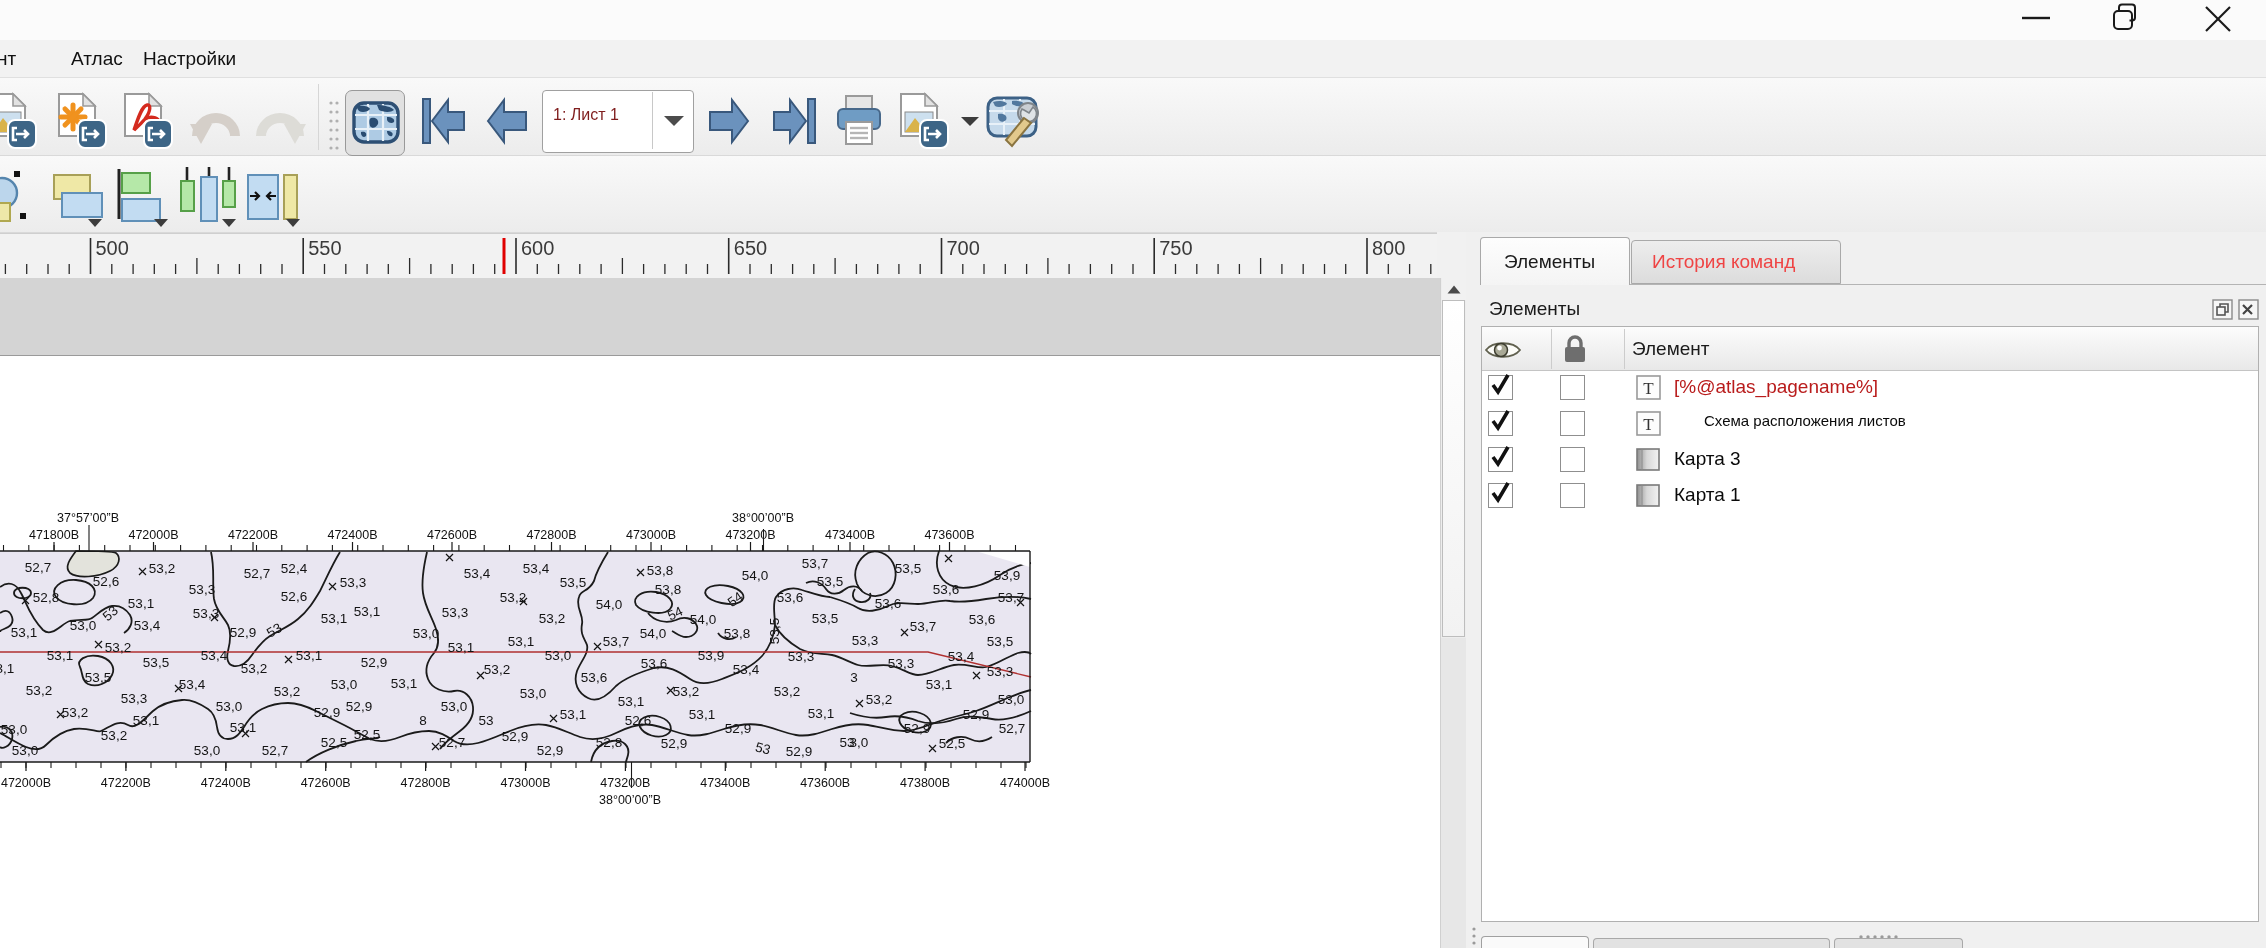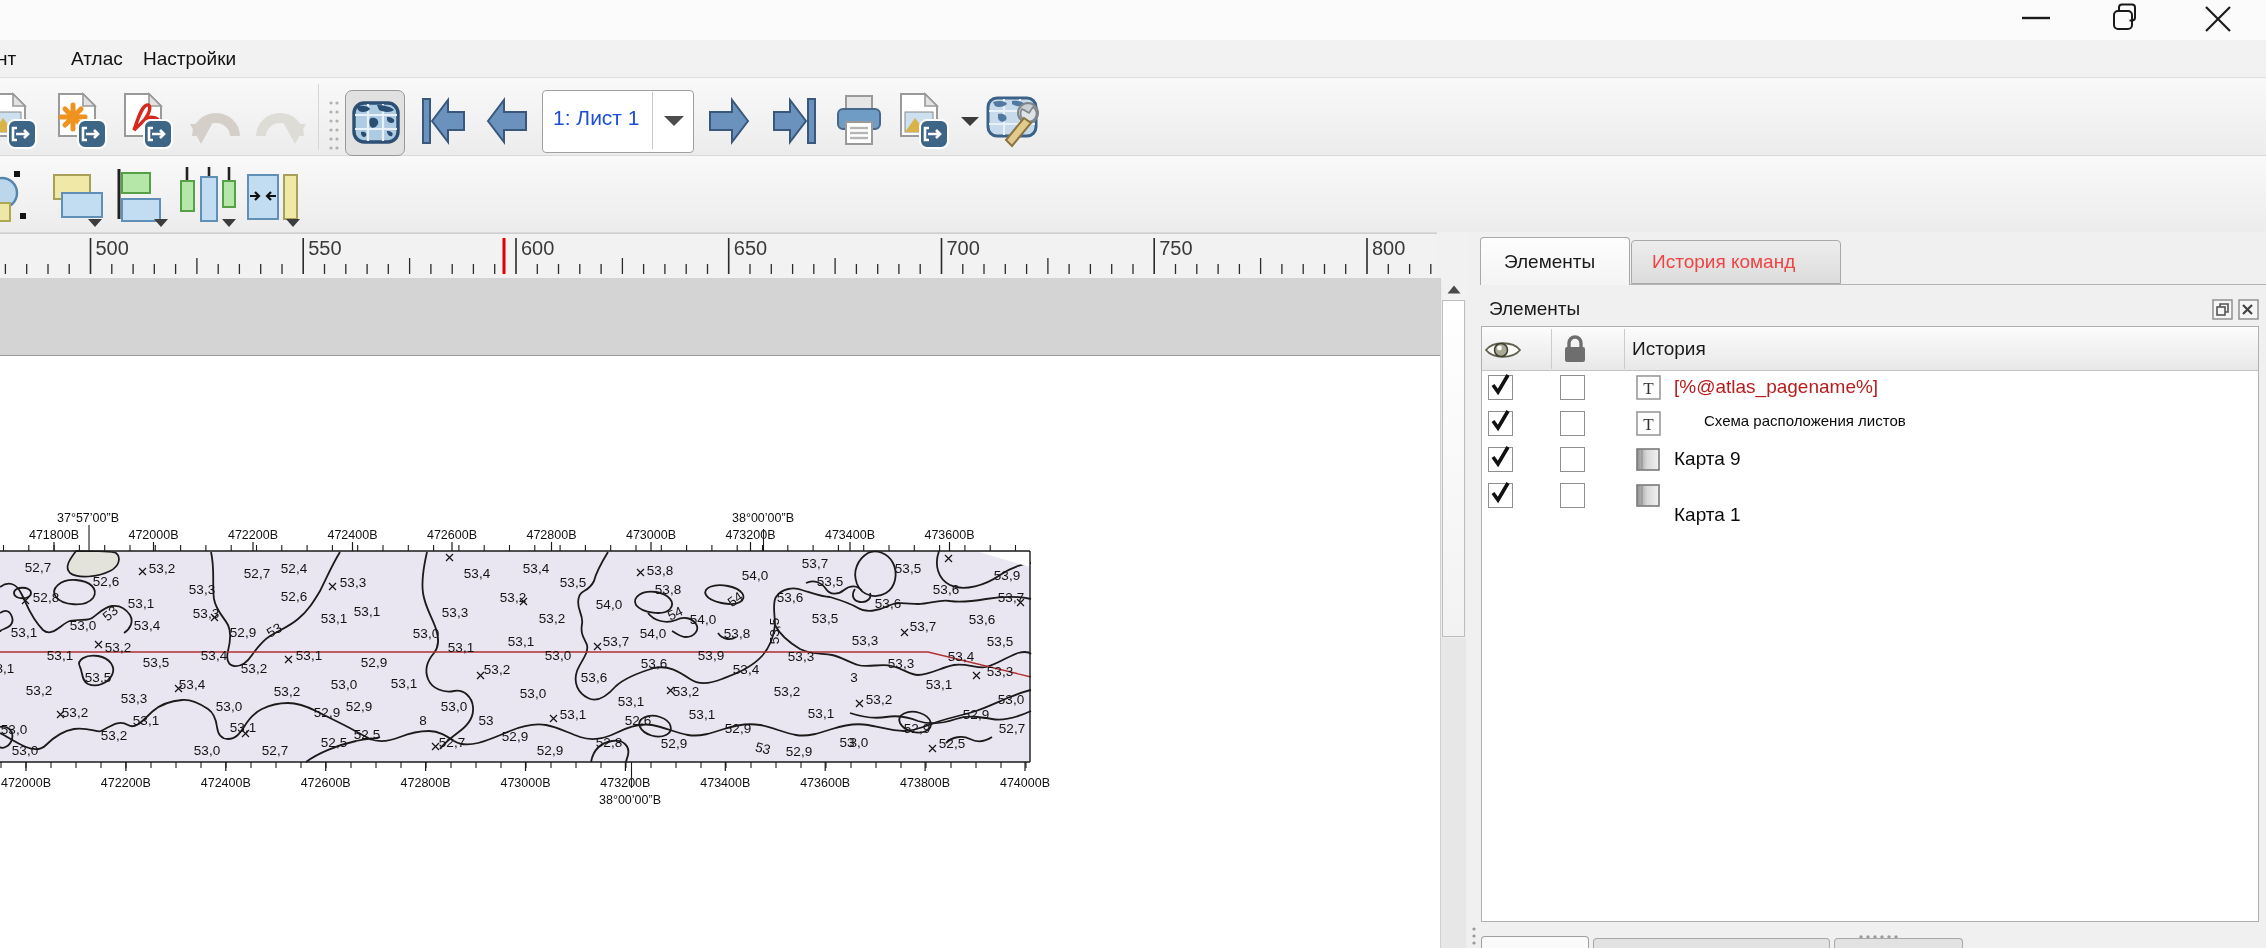--- a/index.html
+++ b/index.html
@@ -96,21 +96,21 @@
 
 <svg class="abs" style="left:420px;top:96px;" width="48" height="50" viewBox="0 0 48 50">
  <rect x="3" y="3" width="7" height="44" fill="#6b92bd" stroke="#39587c" stroke-width="2"></rect>
  <path d="M12,25 L28,4 L28,16 L44,16 L44,34 L28,34 L28,46 Z" fill="#6b92bd" stroke="#39587c" stroke-width="2"></path>
 </svg>
 <svg class="abs" style="left:486px;top:96px;" width="44" height="50" viewBox="0 0 44 50">
  <path d="M2,25 L18,4 L18,16 L40,16 L40,34 L18,34 L18,46 Z" fill="#6b92bd" stroke="#39587c" stroke-width="2"></path>
 </svg>
 <div class="abs" style="left:542px;top:90px;width:150px;height:61px;background:#fff;border:1.5px solid #a0a0a0;border-radius:4px;"></div>
 <div class="abs" style="left:652px;top:92px;width:1px;height:57px;background:#c8c8c8;"></div>
-<div class="t" style="left:553px;top:106px;font-size:21px;color:#1d4ed8;">1: Лист 1</div>
+<div class="t" style="left:553px;top:106px;font-size:16px;color:#7f1d1d;">1: Лист 1</div>
 <svg class="abs" style="left:663px;top:115px;" width="22" height="12">
       <path d="M1,1 h20 l-10,10 z" fill="#4c4c4c"></path>
     </svg>
 
 <svg class="abs" style="left:706px;top:96px;" width="44" height="50" viewBox="0 0 44 50">
  <path d="M42,25 L26,4 L26,16 L4,16 L4,34 L26,34 L26,46 Z" fill="#6b92bd" stroke="#39587c" stroke-width="2"></path>
 </svg>
 <svg class="abs" style="left:770px;top:96px;" width="48" height="50" viewBox="0 0 48 50">
  <path d="M36,25 L20,4 L20,16 L4,16 L4,34 L20,34 L20,46 Z" fill="#6b92bd" stroke="#39587c" stroke-width="2"></path>
  <rect x="38" y="3" width="7" height="44" fill="#6b92bd" stroke="#39587c" stroke-width="2"></rect>
@@ -298,21 +298,21 @@
  <rect x="5" y="8" width="8" height="8" fill="none" stroke="#555" stroke-width="1.6"></rect>
  <path d="M8,8 v-3 h8 v8 h-3" fill="none" stroke="#555" stroke-width="1.6"></path>
  <rect x="27" y="1" width="19" height="19" fill="#f6f6f6" stroke="#8a8a8a" stroke-width="1.4"></rect>
  <path d="M31,6 l9,9 m0,-9 l-9,9" stroke="#444" stroke-width="2.2"></path>
 </svg>
 
 <div class="abs" style="left:1481px;top:326px;width:778px;height:596px;background:#fff;border:1px solid #b0b0b0;box-sizing:border-box;"></div>
 <div class="abs" style="left:1482px;top:327px;width:776px;height:44px;background:linear-gradient(#fcfcfc,#e8e8e8);border-bottom:1px solid #c4c4c4;box-sizing:border-box;"></div>
 <div class="abs" style="left:1551px;top:329px;width:1px;height:40px;background:#cccccc;"></div>
 <div class="abs" style="left:1624px;top:329px;width:1px;height:40px;background:#cccccc;"></div>
-<div class="t" style="left:1632px;top:338px;font-size:19px;color:#1a1a1a;">История</div>
+<div class="t" style="left:1632px;top:338px;font-size:19px;color:#1a1a1a;">Элемент</div>
 <svg class="abs" style="left:1484px;top:338px;" width="38" height="24" viewBox="0 0 38 24">
  <path d="M2,12 C9,3 29,3 36,12 C29,21 9,21 2,12 Z" fill="#fcfcf8" stroke="#60604e" stroke-width="1.8"></path>
  <circle cx="17" cy="12" r="6.5" fill="#a9a996" stroke="#3e3e30" stroke-width="1.5"></circle>
  <circle cx="15.5" cy="10" r="2.4" fill="#fff"></circle>
 </svg>
 <svg class="abs" style="left:1563px;top:335px;" width="24" height="29" viewBox="0 0 24 29">
  <path d="M6,13 V8 a6,6 0 0 1 12,0 V13" fill="none" stroke="#6e6e6e" stroke-width="3.4"></path>
  <rect x="2" y="12" width="20" height="15" rx="2" fill="#6e6e6e"></rect>
 </svg>
 <div class="abs" style="left:1488px;top:375px;width:25px;height:25px;background:#fff;border:1.5px solid #8f8f8f;box-sizing:border-box;"></div>
@@ -344,38 +344,38 @@
       <defs>
         <linearGradient id="mg1636" x1="0" y1="0" x2="1" y2="0">
           <stop offset="0" stop-color="#8f8f8f"></stop>
           <stop offset="0.45" stop-color="#d8d8d8"></stop>
           <stop offset="1" stop-color="#f2f2f2"></stop>
         </linearGradient>
       </defs>
       <rect x="1" y="1" width="22" height="21" fill="url(#mg1636)" stroke="#7a7a7a" stroke-width="1.6"></rect>
       <line x1="6" y1="1" x2="6" y2="22" stroke="#8a8a8a" stroke-width="1"></line>
     </svg>
-    <div class="t" style="left:1674px;top:448px;font-size:19px;color:#0a0a0a;">Карта 9</div>
+    <div class="t" style="left:1674px;top:448px;font-size:19px;color:#0a0a0a;">Карта 3</div>
     <div class="abs" style="left:1488px;top:483px;width:25px;height:25px;background:#fff;border:1.5px solid #8f8f8f;box-sizing:border-box;"></div>
     <svg class="abs" style="left:1488px;top:480px;" width="25" height="27" viewBox="0 0 25 27">
       <path d="M5,13 L10,20 L20,3" fill="none" stroke="#111" stroke-width="3.6"></path>
     </svg>
     <div class="abs" style="left:1560px;top:483px;width:25px;height:25px;background:#fff;border:1.5px solid #8f8f8f;box-sizing:border-box;"></div>
     <svg class="abs" style="left:1636px;top:484px;" width="25" height="23" viewBox="0 0 25 23">
       <defs>
         <linearGradient id="mg1636" x1="0" y1="0" x2="1" y2="0">
           <stop offset="0" stop-color="#8f8f8f"></stop>
           <stop offset="0.45" stop-color="#d8d8d8"></stop>
           <stop offset="1" stop-color="#f2f2f2"></stop>
         </linearGradient>
       </defs>
       <rect x="1" y="1" width="22" height="21" fill="url(#mg1636)" stroke="#7a7a7a" stroke-width="1.6"></rect>
       <line x1="6" y1="1" x2="6" y2="22" stroke="#8a8a8a" stroke-width="1"></line>
     </svg>
-    <div class="t" style="left:1674px;top:504px;font-size:19px;color:#0a0a0a;">Карта 1</div>
+    <div class="t" style="left:1674px;top:484px;font-size:19px;color:#0a0a0a;">Карта 1</div>
 <div class="abs" style="left:1466px;top:922px;width:800px;height:26px;background:#f0f0f0;"></div>
 <svg class="abs" style="left:1858px;top:934px;" width="40" height="6">
  <g fill="#9a9a9a">
         <circle cx="3" cy="3" r="1.7"></circle>
         <circle cx="10" cy="3" r="1.7"></circle>
         <circle cx="17" cy="3" r="1.7"></circle>
         <circle cx="24" cy="3" r="1.7"></circle>
         <circle cx="31" cy="3" r="1.7"></circle>
         <circle cx="38" cy="3" r="1.7"></circle>
       </g>

